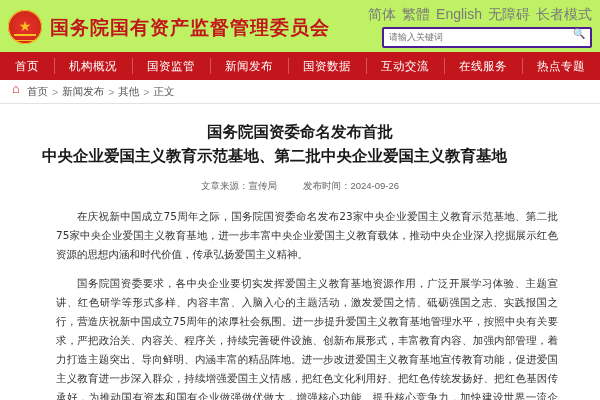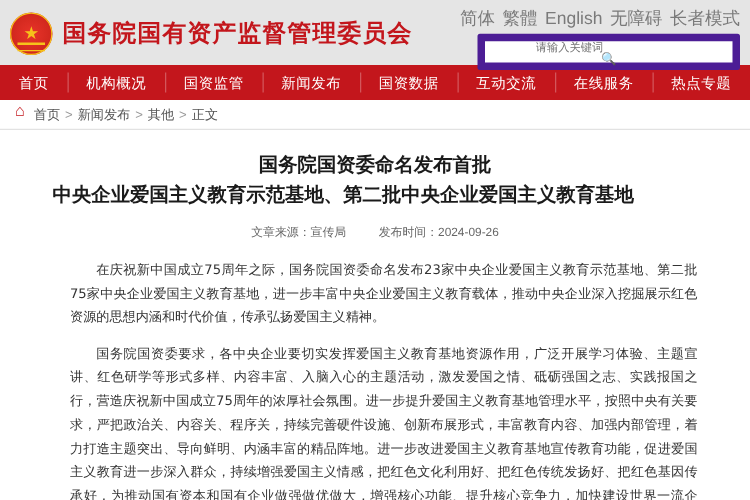--- a/index.html
+++ b/index.html
@@ -12,21 +12,21 @@
     background: #ffffff;
     font-family: "Liberation Sans", sans-serif;
     overflow: hidden;
     color: #333;
   }
 
   
   .header {
     position: relative;
     height: 52px;
-    background: #e5e5e5;
+    background: #bef264;
     border-bottom: none;
     display: flex;
     align-items: center;
     padding: 4px 0 2px 8px;
     box-sizing: border-box;
   }
   .emblem {
     width: 34px;
     height: 34px;
     border-radius: 50%;
@@ -88,27 +88,25 @@
   .header-links {
     display: flex;
     gap: 6px;
     justify-content: flex-end;
     font-size: 14px;
     color: #7a7a7a;
     margin-bottom: 3px;
   }
   .header-links span { white-space: nowrap; }
   .search-box {
-    border: 6px solid #4c1d95;
+    border: 2px solid #4c1d95;
     height: 17px;
     border-radius: 2px;
     display: flex;
-    align-items: center;
     background: #fff;
-    flex-direction: column;
   }
   .search-input {
     border: none;
     outline: none;
     flex: 1;
     font-size: 9px;
     color: #999;
     padding: 0 5px;
     background: transparent;
     font-family: "Liberation Sans", sans-serif;

